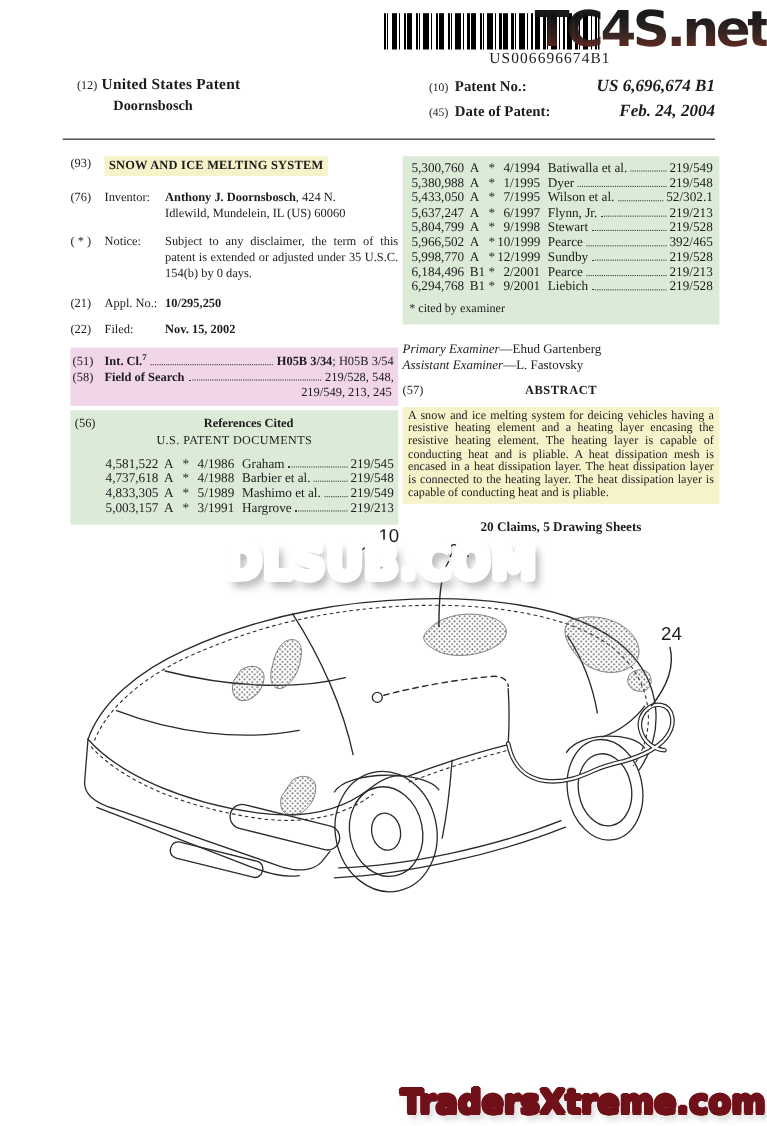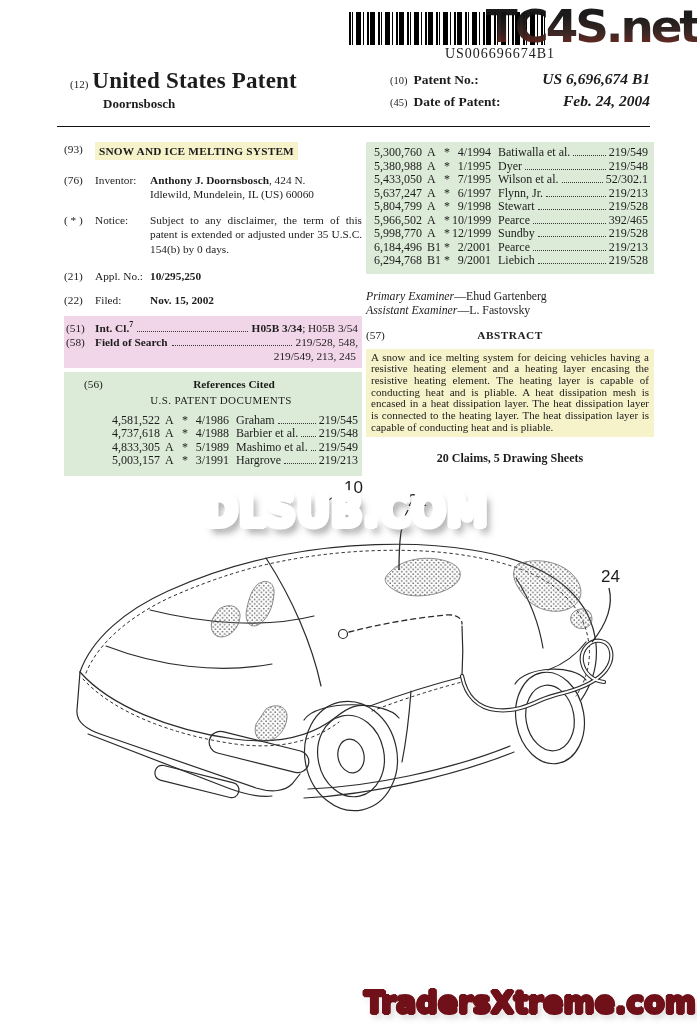--- a/index.html
+++ b/index.html
@@ -15,21 +15,21 @@
   .barcode-text{position:absolute;left:400px;top:46px;width:200px;text-align:center;
     font-size:14px;letter-spacing:1px;z-index:1;}
   .wm-top{position:absolute;top:0px;right:-2px;z-index:2;
     font-family:"DejaVu Sans",sans-serif;font-weight:bold;font-size:45px;letter-spacing:-3px;
     transform:scaleX(1.04);transform-origin:right top;
     background:linear-gradient(180deg,#141414 30%,#35211d 62%,#6e231a 88%);
     -webkit-background-clip:text;background-clip:text;color:transparent;opacity:.97;}
   
   .hdr-left{position:absolute;left:70px;top:68px;}
   .hdr-tag{font-size:11px;}
-  .hdr-title{font-size:23px;font-weight:bold;letter-spacing:.2px;}
+  .hdr-title{font-size:14px;font-weight:bold;letter-spacing:.2px;}
   .hdr-surname{font-size:13px;font-weight:bold;margin-left:33px;margin-top:2px;}
   .hdr-right{position:absolute;left:390px;top:70px;width:260px;}
   .hdr-row{display:flex;align-items:baseline;margin-bottom:4px;}
   .hdr-row .t{font-size:10.5px;margin-right:6px;}
   .hdr-row .l{font-size:13.5px;font-weight:bold;}
   .hdr-row .sp{flex:1;}
   .hdr-row .v{font-size:15.5px;font-weight:bold;font-style:italic;}
   .hrule{position:absolute;left:57px;top:126px;width:593px;border-top:1.7px solid #111;}
   
   .col{position:absolute;top:142px;font-size:11.3px;line-height:1.25;}
@@ -47,21 +47,21 @@
   .just{text-align:justify;font-family:Liberation Serif, serif;}
   .appl-block{margin-top:13px;}
   .filed-block{margin-top:10px;}
   .cls-block{margin-top:9px;padding:4px 4px 5px 2px;}
   .cls-row{display:flex;align-items:baseline;}
   .cls-row .tag{width:29px;flex:0 0 29px;}
   .dots{flex:1;border-bottom:1.4px dotted #3a3a3a;margin:0 4px 3px 4px;min-width:12px;}
   .cls-l{font-weight:bold;white-space:nowrap;}
   .cls-v b{white-space:nowrap;}
   .cls-line2{text-align:right;padding-right:2px;}
-  .refs-block{margin-top:4px;padding:5px 4px 8px 20px;}
+  .refs-block{margin-top:4px;padding:5px 4px 8px 4px;}
   .refs-head-row{display:flex;}
   .refs-head-row .tag{width:26px;flex:0 0 26px;}
   .refs-head-row .c{flex:1;text-align:center;font-weight:bold;}
   .refs-sub{text-align:center;margin:3px 0 6px 0;font-size:11px;letter-spacing:.4px;}
   .reftable{font-size:12px;line-height:1.13;}
   .reftable-left{padding-left:26px;}
   .refrow{display:flex;align-items:baseline;}
   .r-no{width:50px;flex:0 0 50px;text-align:right;}
   .r-kind{width:17px;flex:0 0 17px;text-align:left;margin-left:5px;}
   .r-star{width:8px;flex:0 0 8px;}
@@ -304,20 +304,21 @@
         <div class="refrow">
           <span class="r-no">6,294,768</span>
           <span class="r-kind">B1</span>
           <span class="r-star">*</span>
           <span class="r-date">9/2001</span>
           <span class="r-name">Liebich</span>
           <span class="r-dots"></span>
           <span class="r-class">219/528</span>
         </div>
       </div>
+    <div class="cited-note">* cited by examiner</div>
   </div>
   <div class="examiners">
     <div><span class="it">Primary Examiner</span><span>—</span><span>Ehud Gartenberg</span></div>
     <div><span class="it">Assistant Examiner</span><span>—</span><span>L. Fastovsky</span></div>
   </div>
   <div class="abs-head-row">
     <span class="tag">(57)</span>
     <span class="c">ABSTRACT</span>
   </div>
   <div class="abstract just hl-yellow">A snow and ice melting system for deicing vehicles having a resistive heating element and a heating layer encasing the resistive heating element. The heating layer is capable of conducting heat and is pliable. A heat dissipation mesh is encased in a heat dissipation layer. The heat dissipation layer is connected to the heating layer. The heat dissipation layer is capable of conducting heat and is pliable.</div>

